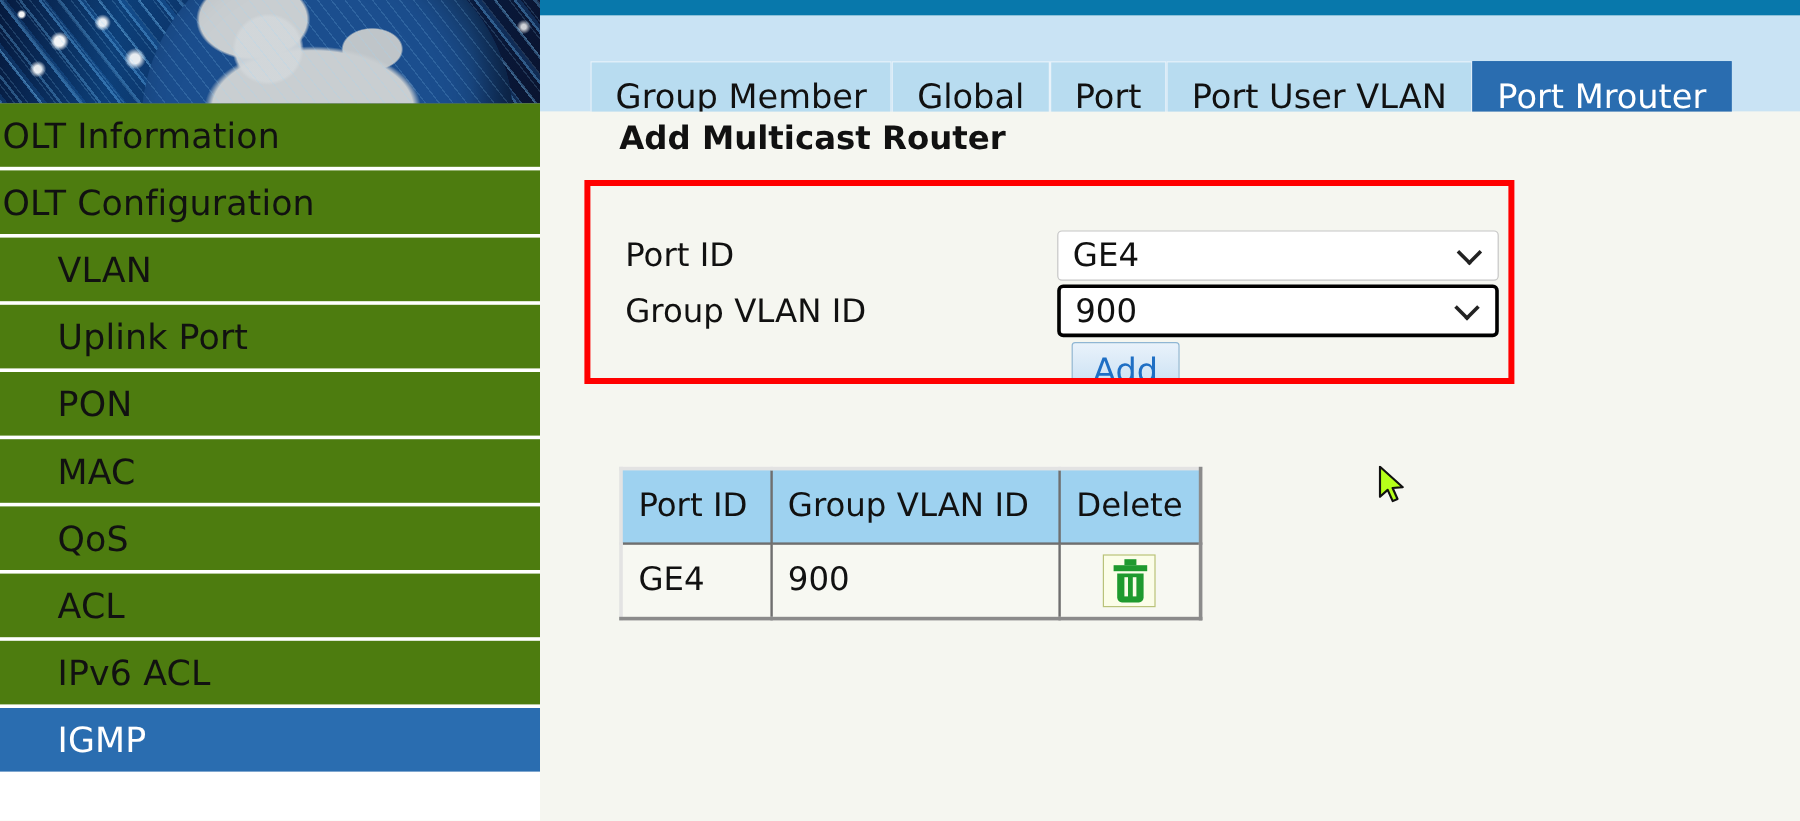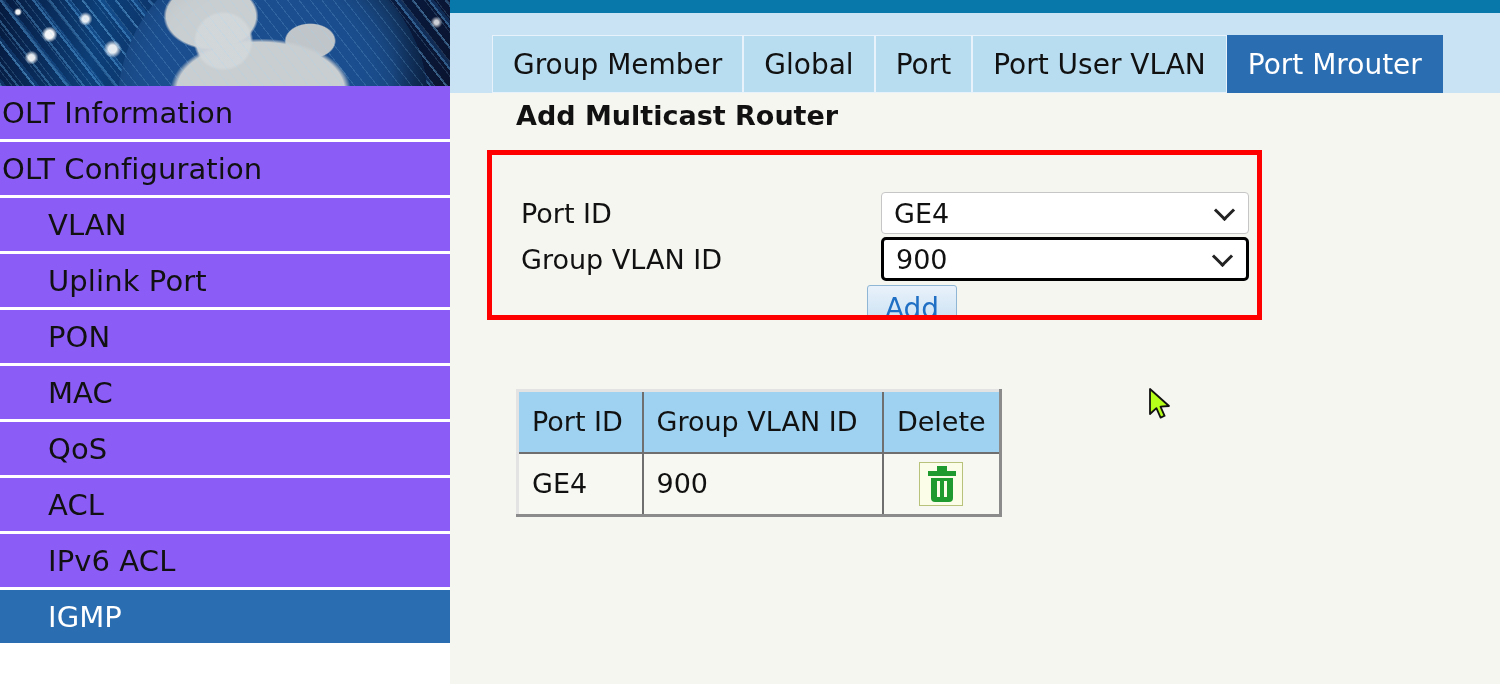--- a/index.html
+++ b/index.html
@@ -62,21 +62,21 @@
       radial-gradient(circle at 97% 26%, rgba(255,255,255,0.8) 0 2px, rgba(255,255,255,0) 6px);
   }
   #banner .veil {
     position: absolute; inset: 0;
     background: repeating-linear-gradient(52deg, rgba(150,215,255,0.16) 0 1px, rgba(0,0,0,0) 1px 9px);
   }
 
   #nav { width: 450px; }
   .nav-item {
     height: 53px;
-    background: #8b5cf6;
+    background: #4d7c0f;
     color: #111;
     display: flex; align-items: center;
     font-size: 29px;
     letter-spacing: 0.1px;
     margin-bottom: 3px;
     white-space: nowrap;
   }
   .nav-item.top   { padding-left: 2px; }
   .nav-item.child { padding-left: 48px; align-items: center; }
   .nav-item.active { background: #2a6db0; color: #ffffff; }
@@ -91,21 +91,21 @@
     position: absolute; left: 0; top: 0;
     width: 1050px; height: 13px;
     background: #0878ab;
   }
   #tabstrip {
     position: absolute; left: 0; top: 13px;
     width: 1050px; height: 80px;
     background: #c9e3f4;
   }
   #tabs {
-    position: absolute; left: 22px; top: 22px;
+    position: absolute; left: 22px; top: 38px;
     display: flex; align-items: stretch;
     height: 58px;
     padding-left: 20px;
   }
   .tab {
     background: #b8dcf0;
     border: 1px solid #e8f2fa;
     color: #111;
     font-size: 28px;
     display: flex; align-items: center;
@@ -167,21 +167,21 @@
     width: 15px; height: 15px;
     margin-top: -10px;
     border-right: 3px solid #222;
     border-bottom: 3px solid #222;
     transform: rotate(45deg);
   }
   #row-port { left: 29px; top: 37px; }
   #row-vlan { left: 29px; top: 82px; }
 
   #add-button {
-    position: absolute; left: 375px; top: 130px;
+    position: absolute; left: 401px; top: 130px;
     width: 90px; height: 46px;
     background: linear-gradient(#e9f2fb, #c3ddf1);
     border: 1px solid #8fb6d4;
     border-radius: 3px;
     color: #1f6fc4;
     font-size: 28px;
     display: flex; align-items: center; justify-content: center;
     cursor: pointer;
   }
 

